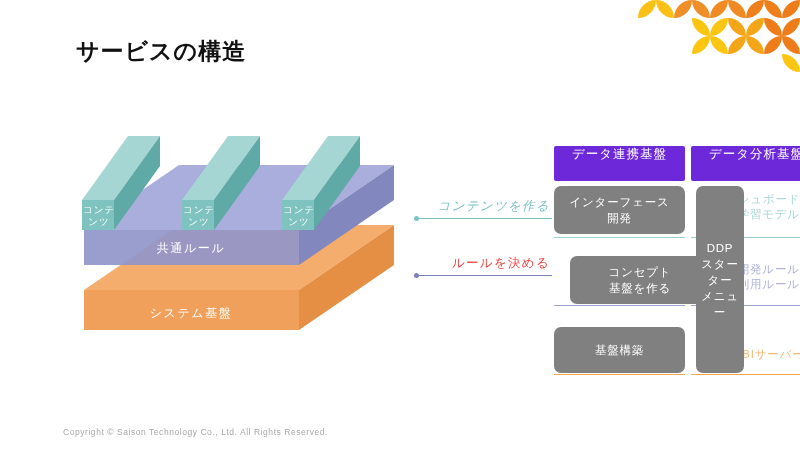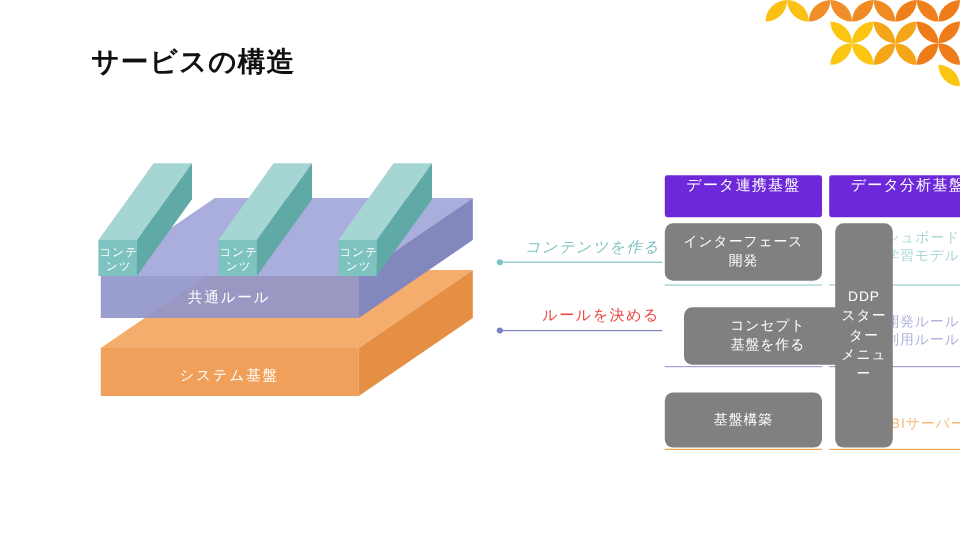--- a/index.html
+++ b/index.html
@@ -335,15 +335,16 @@
       <div class="gray-card" style="left:5px; top:2px; width:48px; height:187px;">
         <div>
           <div>DDP</div>
           <div>スターター</div>
           <div>メニュー</div>
         </div>
       </div>
     </div>
   </div>
 
+  <div id="footer-copy">Copyright © Saison Technology Co., Ltd. All Rights Reserved.</div>
   <div id="page-num">9</div>
 
 </div>
 
 </body></html>

